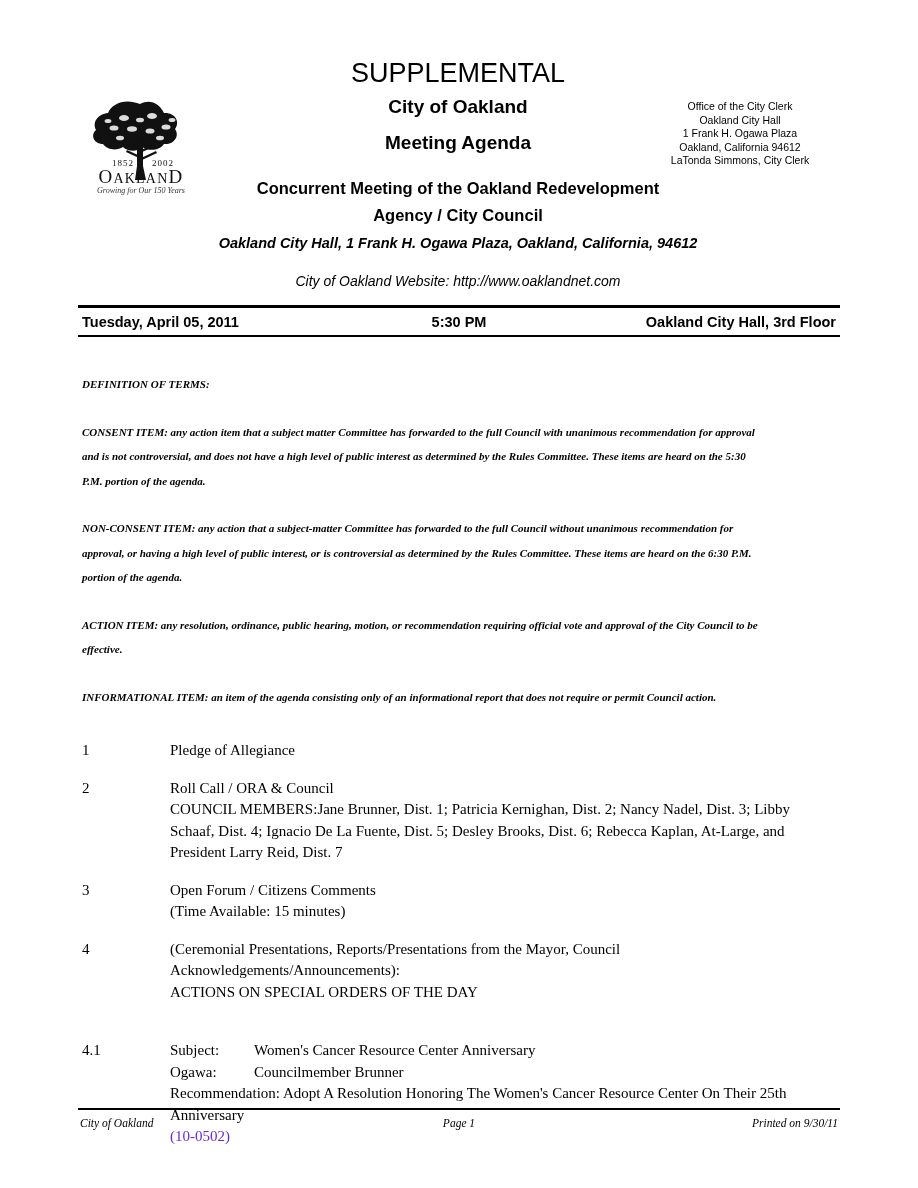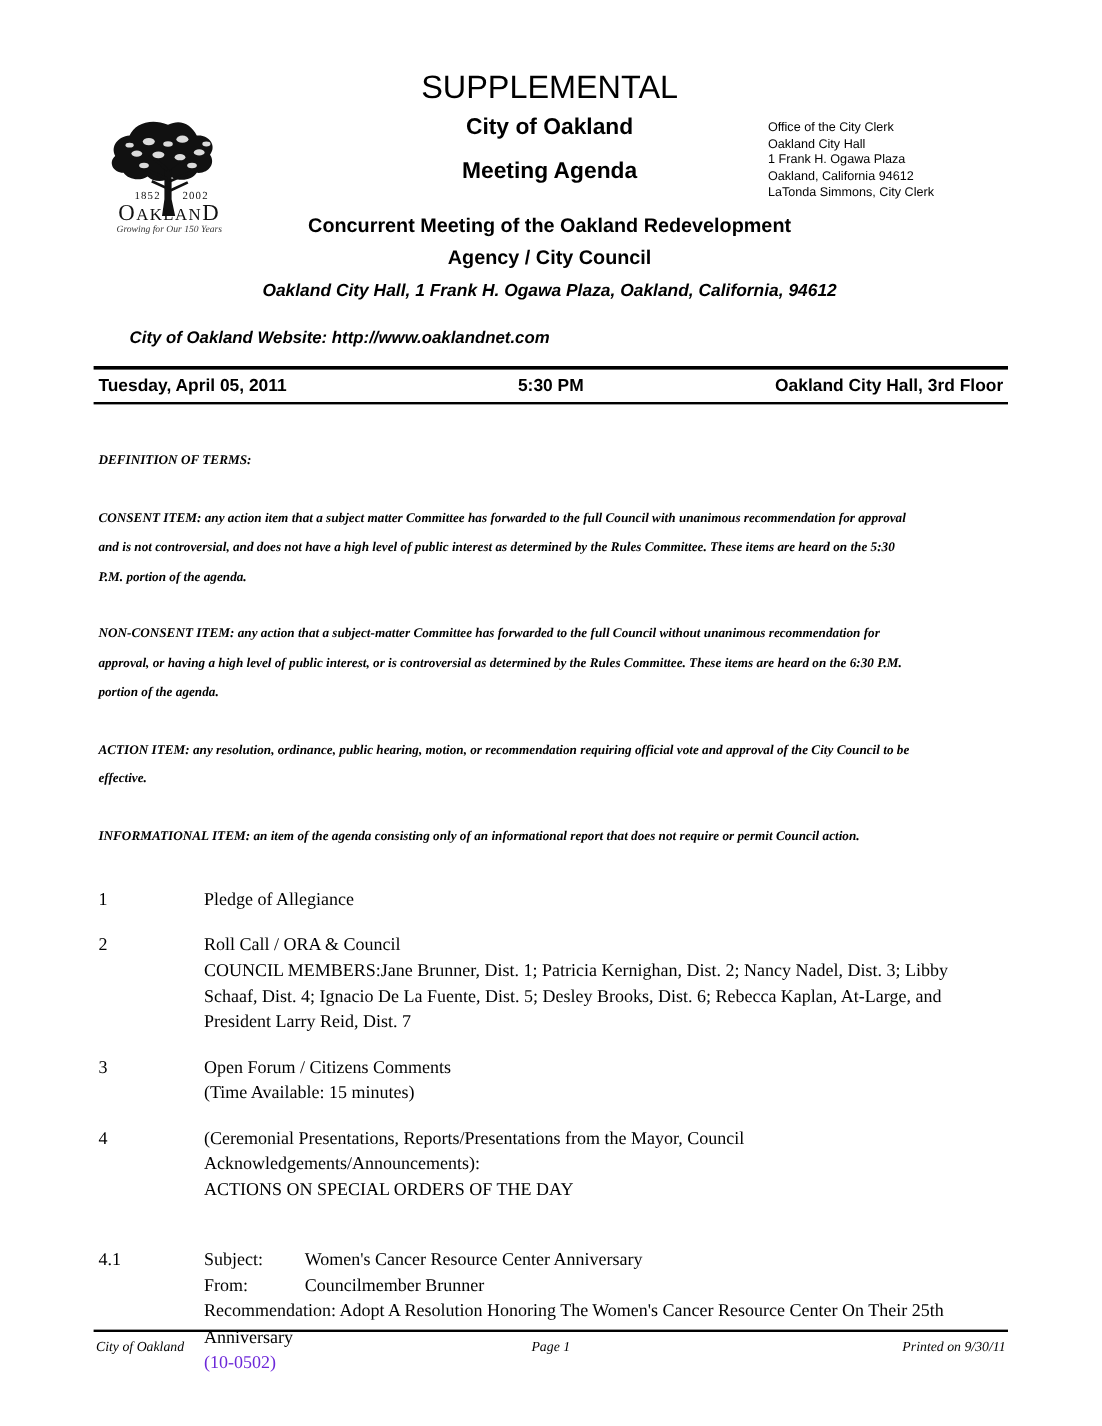--- a/index.html
+++ b/index.html
@@ -68,20 +68,21 @@
     font-size: 19px;
     font-weight: bold;
     line-height: 23px;
   }
 
   .clerk-block {
     position: absolute;
     right: 0;
     top: 42px;
     width: 200px;
+    text-align: center;
     font-family: "Liberation Sans", "DejaVu Sans", sans-serif;
     font-size: 10.5px;
     line-height: 13.5px;
     font-weight: 400;
   }
 
   .t-concurrent {
     position: absolute;
     left: 30px;
     top: 117px;
@@ -104,24 +105,24 @@
     font-weight: bold;
     font-style: italic;
     line-height: 20px;
   }
 
   .t-website {
     position: absolute;
     left: 30px;
     top: 213px;
     width: 700px;
-    text-align: left;
+    text-align: center;
     font-family: "Liberation Sans", "DejaVu Sans", sans-serif;
     font-size: 14px;
-    font-weight: bold;
+    font-weight: normal;
     font-style: italic;
     line-height: 20px;
   }
 
   
   .meetbar {
     position: absolute;
     left: 78px;
     top: 305px;
     width: 762px;
@@ -364,21 +365,21 @@
       <div class="item-body">
         <span class="item-line">(Ceremonial Presentations, Reports/Presentations from the Mayor, Council Acknowledgements/Announcements):</span>
         <span class="item-line">ACTIONS ON SPECIAL ORDERS OF THE DAY</span>
       </div>
     </div>
 
     <div class="item">
       <div class="item-num">4.1</div>
       <div class="item-body">
         <span class="subj-row"><span class="subj-label">Subject:</span><span>Women's Cancer Resource Center Anniversary</span></span>
-        <span class="subj-row"><span class="subj-label">From:</span><span>Councilmember Brunner</span></span>
+        <span class="subj-row"><span class="subj-label">Ogawa:</span><span>Councilmember Brunner</span></span>
         <span class="item-line">Recommendation:  Adopt A Resolution Honoring The Women's Cancer Resource Center On Their 25th Anniversary</span>
         <span class="item-line filenum">(10-0502)</span>
       </div>
     </div>
 
   </div>
 
   <div class="footer">
     <div class="rule-top"></div>
     <div class="frow">

